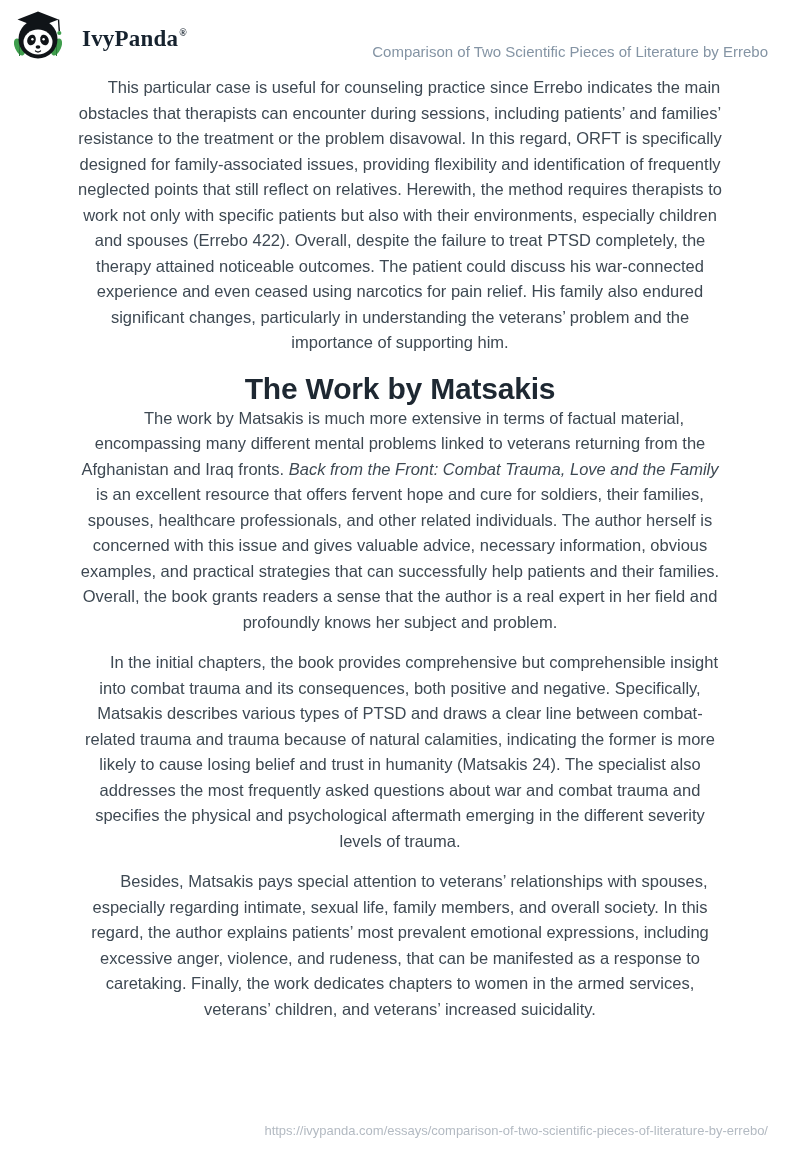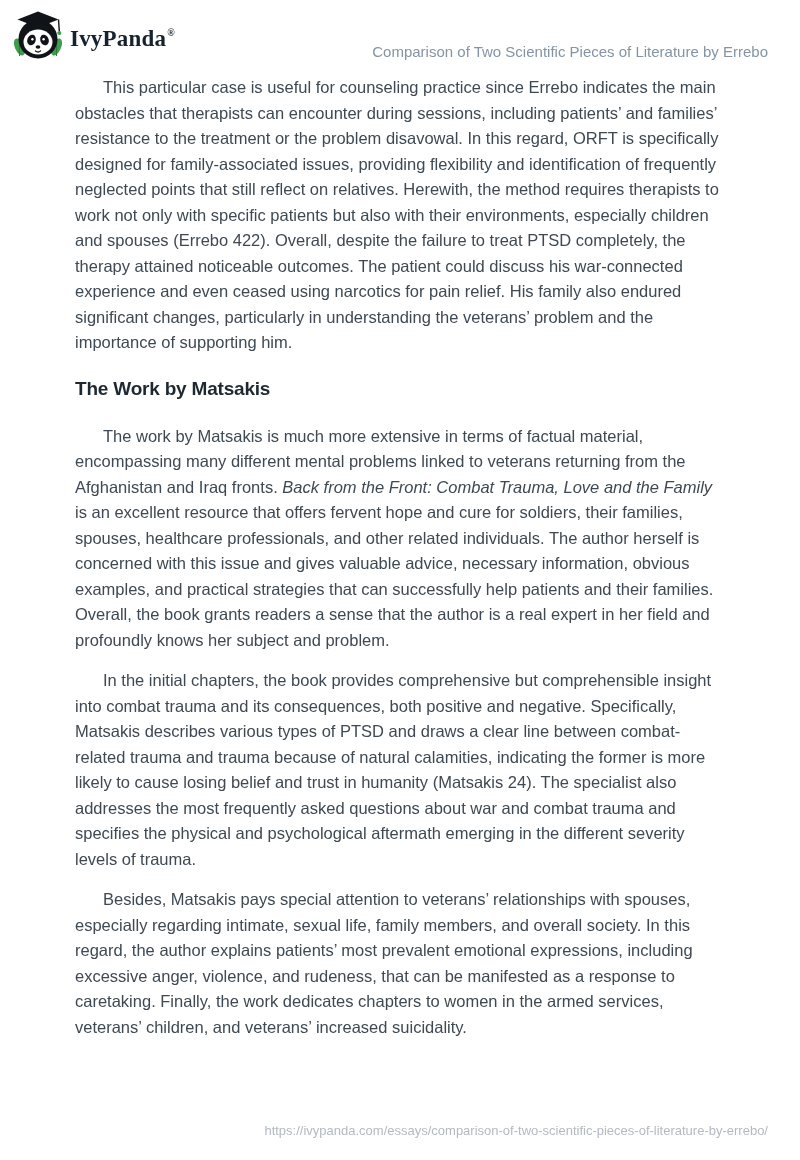--- a/index.html
+++ b/index.html
@@ -15,21 +15,21 @@
   .header {
     position: relative;
     height: 64px;
   }
   .brand {
     position: absolute;
     top: 8px;
     left: 14px;
     display: flex;
     align-items: center;
-    gap: 8px;
+    gap: 20px;
     text-decoration: none;
     cursor: pointer;
   }
   .logo-icon { display: block; width: 48px; height: 54px; }
   .brand-text {
     font-family: "Liberation Serif", serif;
     font-weight: 700;
     font-size: 23px;
     color: var(--brand-text, #16222e);
     letter-spacing: 0.2px;
@@ -45,37 +45,37 @@
   .doc-title {
     position: absolute;
     top: 43px;
     right: 32px;
     font-size: 15px;
     color: var(--header-title-text, #8494a4);
     white-space: nowrap;
   }
   .content {
     margin: 11px 75px 0 75px;
+    text-align: center;
   }
   .para {
     font-size: 16.5px;
     line-height: 25.5px;
     color: var(--body-text, #3e4953);
     text-indent: 28px;
     margin-bottom: 15px;
   }
   .para em { }
   .heading {
-    font-size: 19px;
+    font-size: 30px;
     line-height: 34px;
     font-weight: 700;
     color: var(--heading-text, #1e2832);
     letter-spacing: -0.2px;
     margin-top: 16px;
-    margin-bottom: 18px;
   }
   .footer {
     position: absolute;
     right: 32px;
     bottom: 22px;
     font-size: 13px;
     color: var(--footer-text, #b3bac2);
     white-space: nowrap;
   }
 </style>

